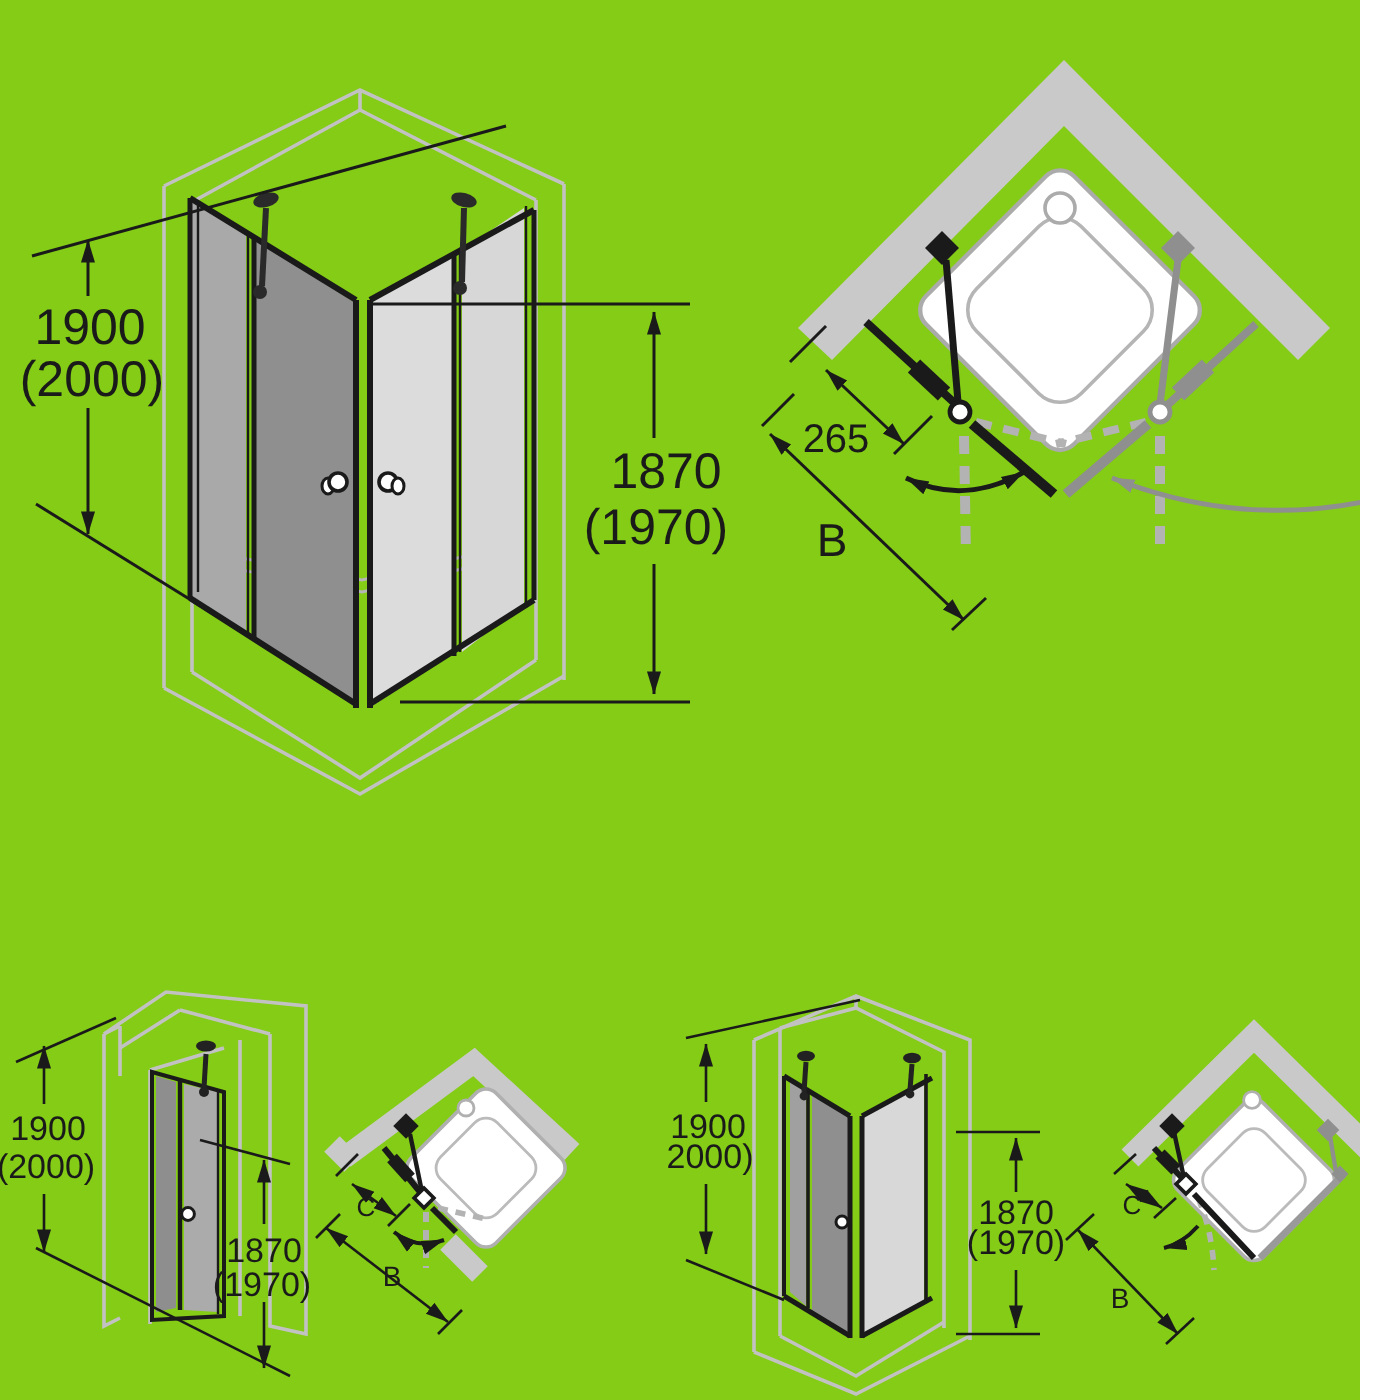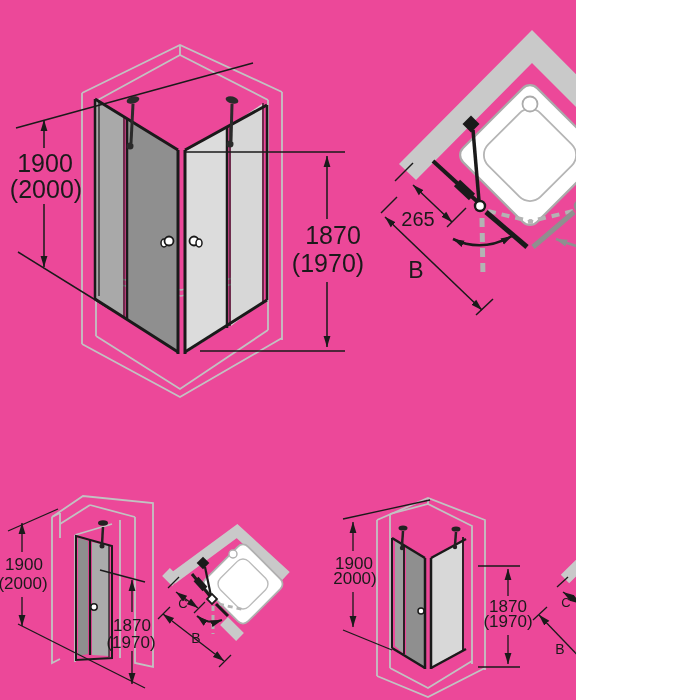--- a/index.html
+++ b/index.html
@@ -1,16 +1,16 @@
 <!DOCTYPE html>
 <html><head>
 <meta charset="utf-8">
 <style>
   html,body{margin:0;padding:0;background:#fff;}
-  #stage{position:relative;width:576px;height:700px;background:#ec4899;overflow:hidden;}
+  #stage{position:relative;width:680px;height:700px;background:#84cc16;overflow:hidden;}
   svg{position:absolute;left:0;top:0;}
   text{font-family:"Liberation Sans","DejaVu Sans",sans-serif;fill:#1a1a1a;}
   .dimL{font-size:25px;}
   .dimM{font-size:20px;}
   .dimB{font-size:23px;}
   .dimS{font-size:17px;}
   .dimXS{font-size:13px;}
   .dimXB{font-size:14px;}
   .ln{stroke:#1a1a1a;stroke-width:1.5;fill:none;}
   .lns{stroke:#1a1a1a;stroke-width:1.3;fill:none;}

